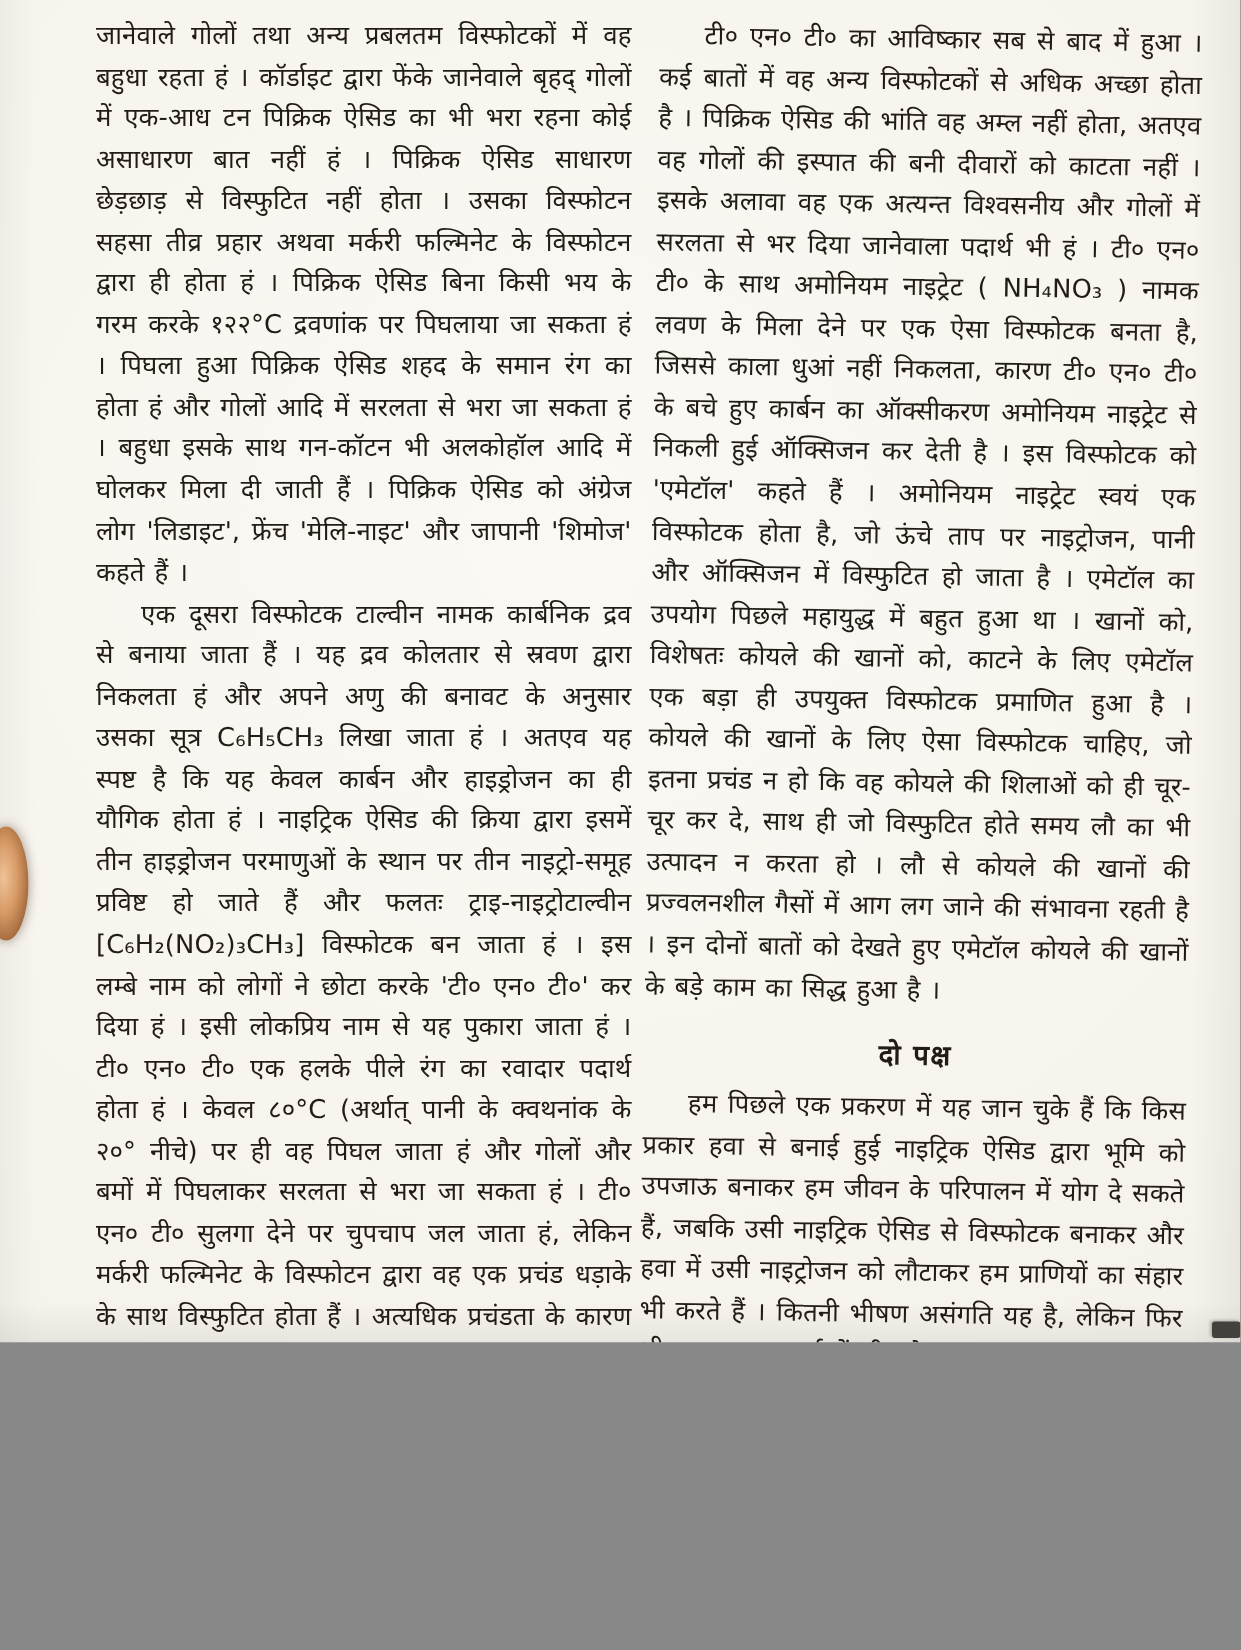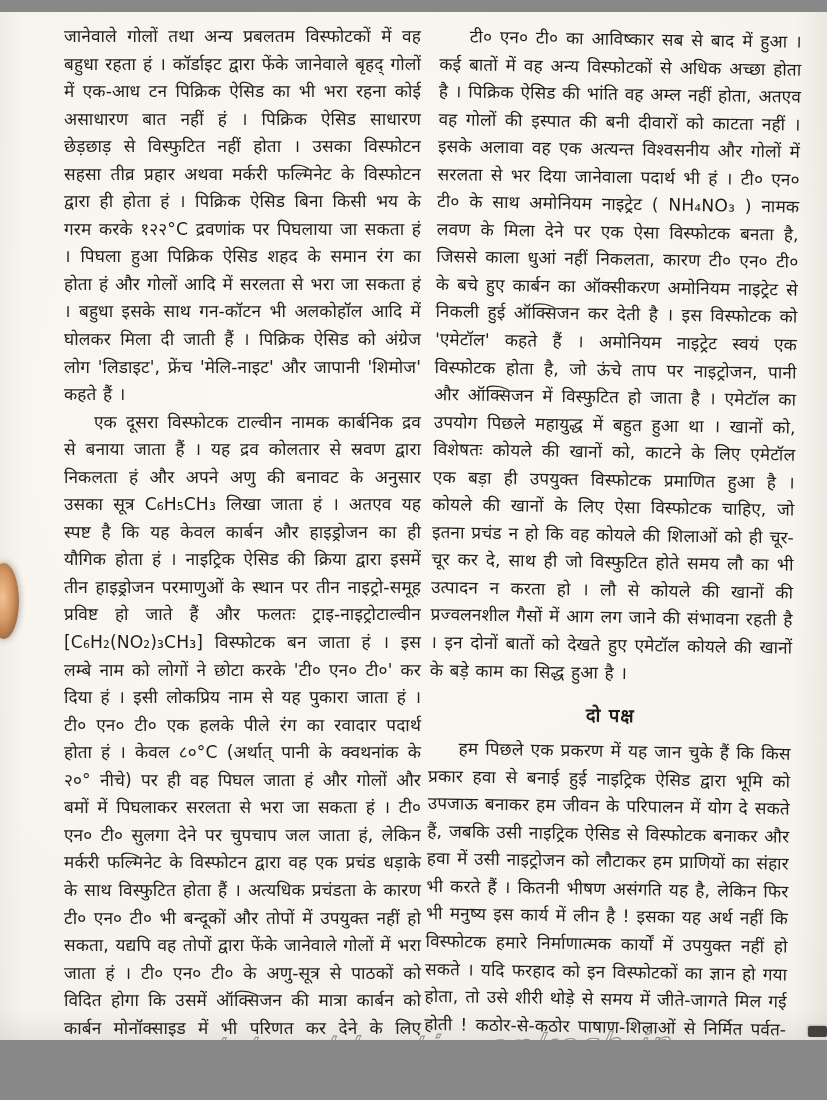--- a/index.html
+++ b/index.html
@@ -1,21 +1,21 @@
 <!DOCTYPE html>
 <html lang="hi"><head>
 <meta charset="utf-8">
 <style>
   * { box-sizing: border-box; }
   html, body { margin: 0; padding: 0; background: #888; }
   .page {
     position: relative;
     width: 827px;
-    height: 1028px;
-    margin: 12px auto;
+    height: 895px;
+    margin: 0 auto;
     overflow: hidden;
     color: #211c16;
     background:
       linear-gradient(to right, rgba(0,0,0,0.035) 0%, rgba(0,0,0,0) 3%, rgba(0,0,0,0) 96%, rgba(0,0,0,0.05) 100%),
       linear-gradient(to bottom, rgba(0,0,0,0) 97%, rgba(0,0,0,0.06) 100%),
       radial-gradient(130% 110% at 45% 40%, #fbf9f4 0%, #f6f3ec 60%, #eeebe3 100%);
     font-family: "DejaVu Sans", "Liberation Serif", sans-serif;
   }
   .columns {
     position: absolute;

